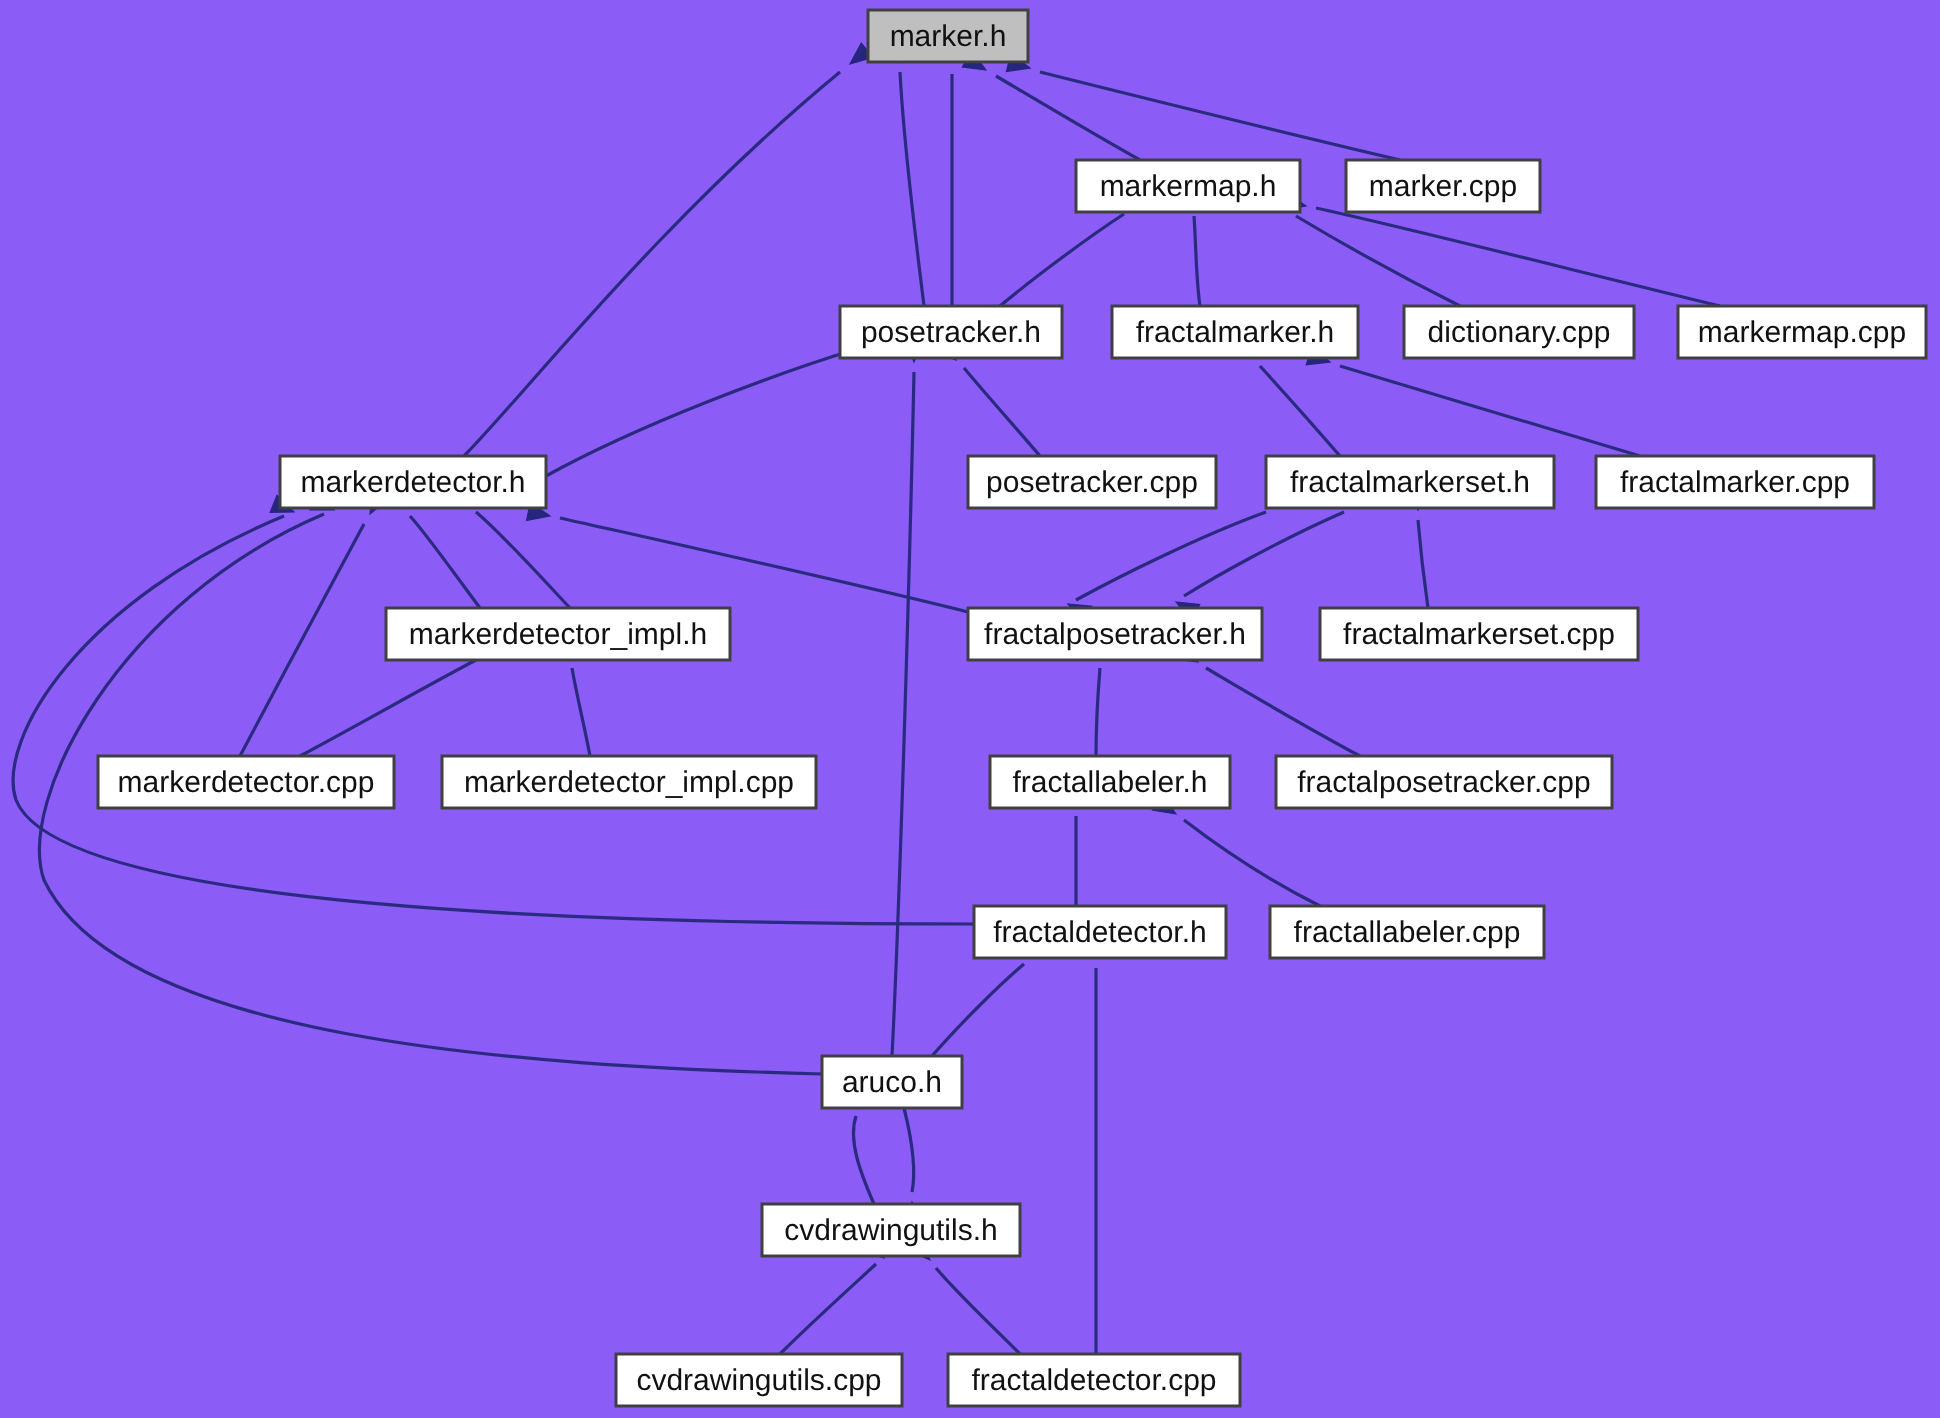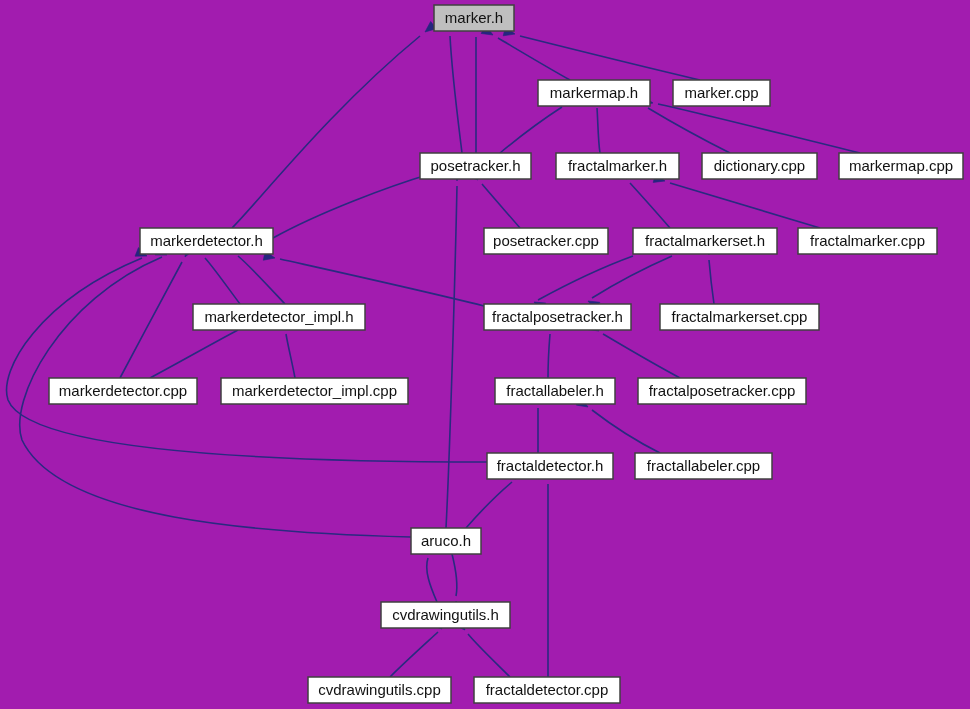--- a/index.html
+++ b/index.html
@@ -4,21 +4,21 @@
 <style>
   html, body {
     margin: 0;
     padding: 0;
     background: #ffffff;
   }
   #canvas-root {
     position: relative;
     width: 970px;
     height: 709px;
-    background: #a21caf;
+    background: #8b5cf6;
     overflow: hidden;
     font-family: "Liberation Sans", sans-serif;
   }
   svg#graph {
     position: absolute;
     left: 0;
     top: 0;
     width: 970px;
     height: 709px;
     display: block;

